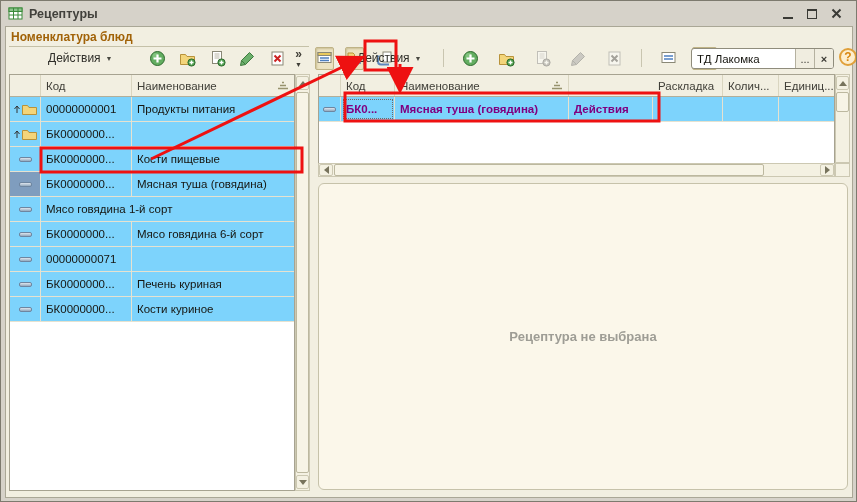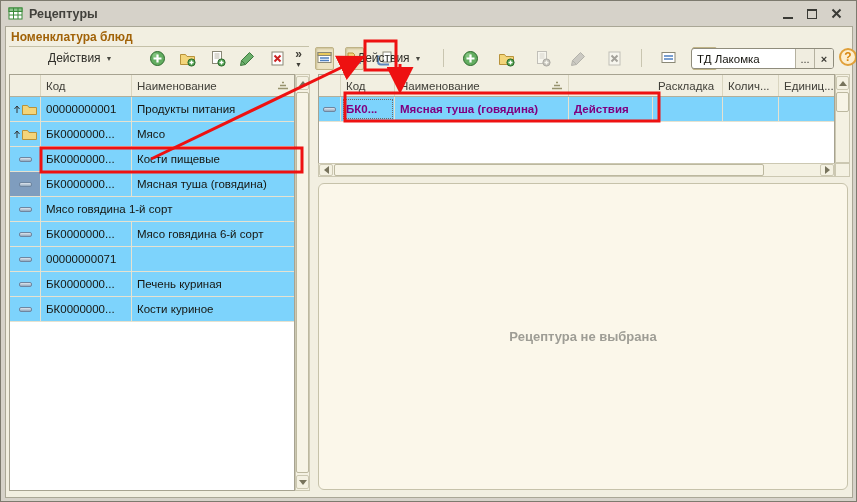--- a/index.html
+++ b/index.html
@@ -191,21 +191,20 @@
           <span class="grp">
               <svg width="6" height="9" viewBox="0 0 6 9">
                 <path d="M3 1v7M3 1L0.5 4M3 1l2.5 3" stroke="#333" fill="none"></path>
               </svg>
           <svg width="15" height="12" viewBox="0 0 15 12">
                 <path d="M.5 2.5h5l1.5 2h7.5v7H.5z" fill="#f3d57a" stroke="#b8923a"></path>
               </svg>
             </span>
         </div>
         <div class="cell" style="width:91px;">БК0000000...</div>
-        <div class="cell" style="flex:1;border-right:none;">Мясо</div>
       </div>
 
       <div class="trow">
         <div class="cell icon-cell" style="width:31px;">
             <span class="dash"></span>
           </div>
         <div class="cell" style="width:91px;">БК0000000...</div>
         <div class="cell" style="flex:1;border-right:none;">Кости пищевые</div>
       </div>
 

